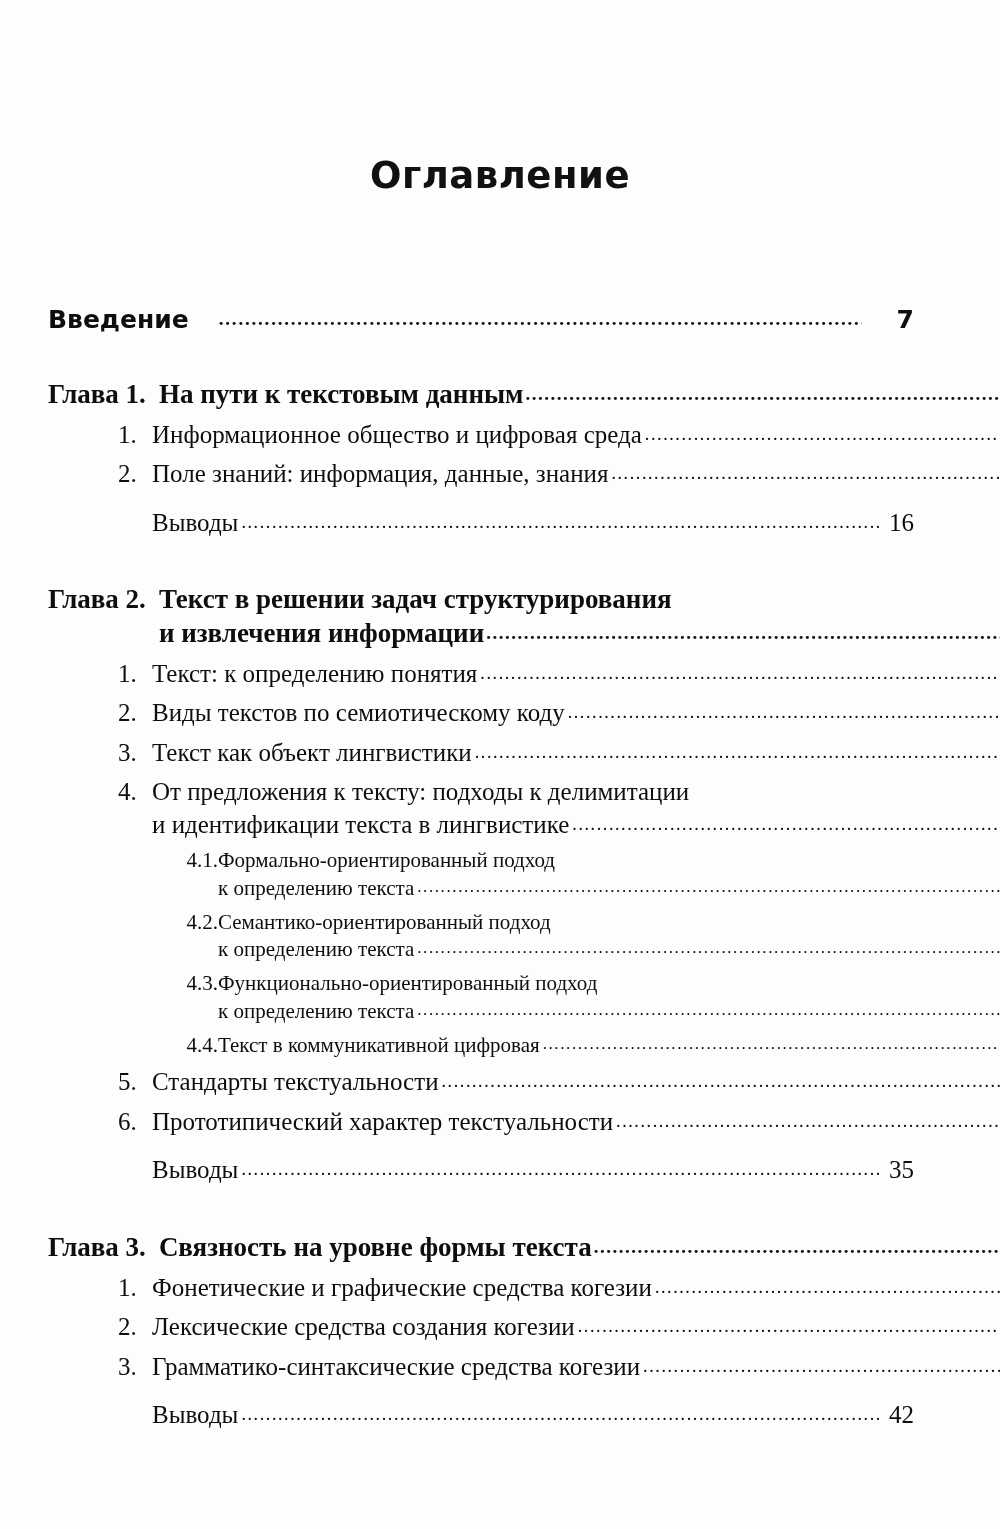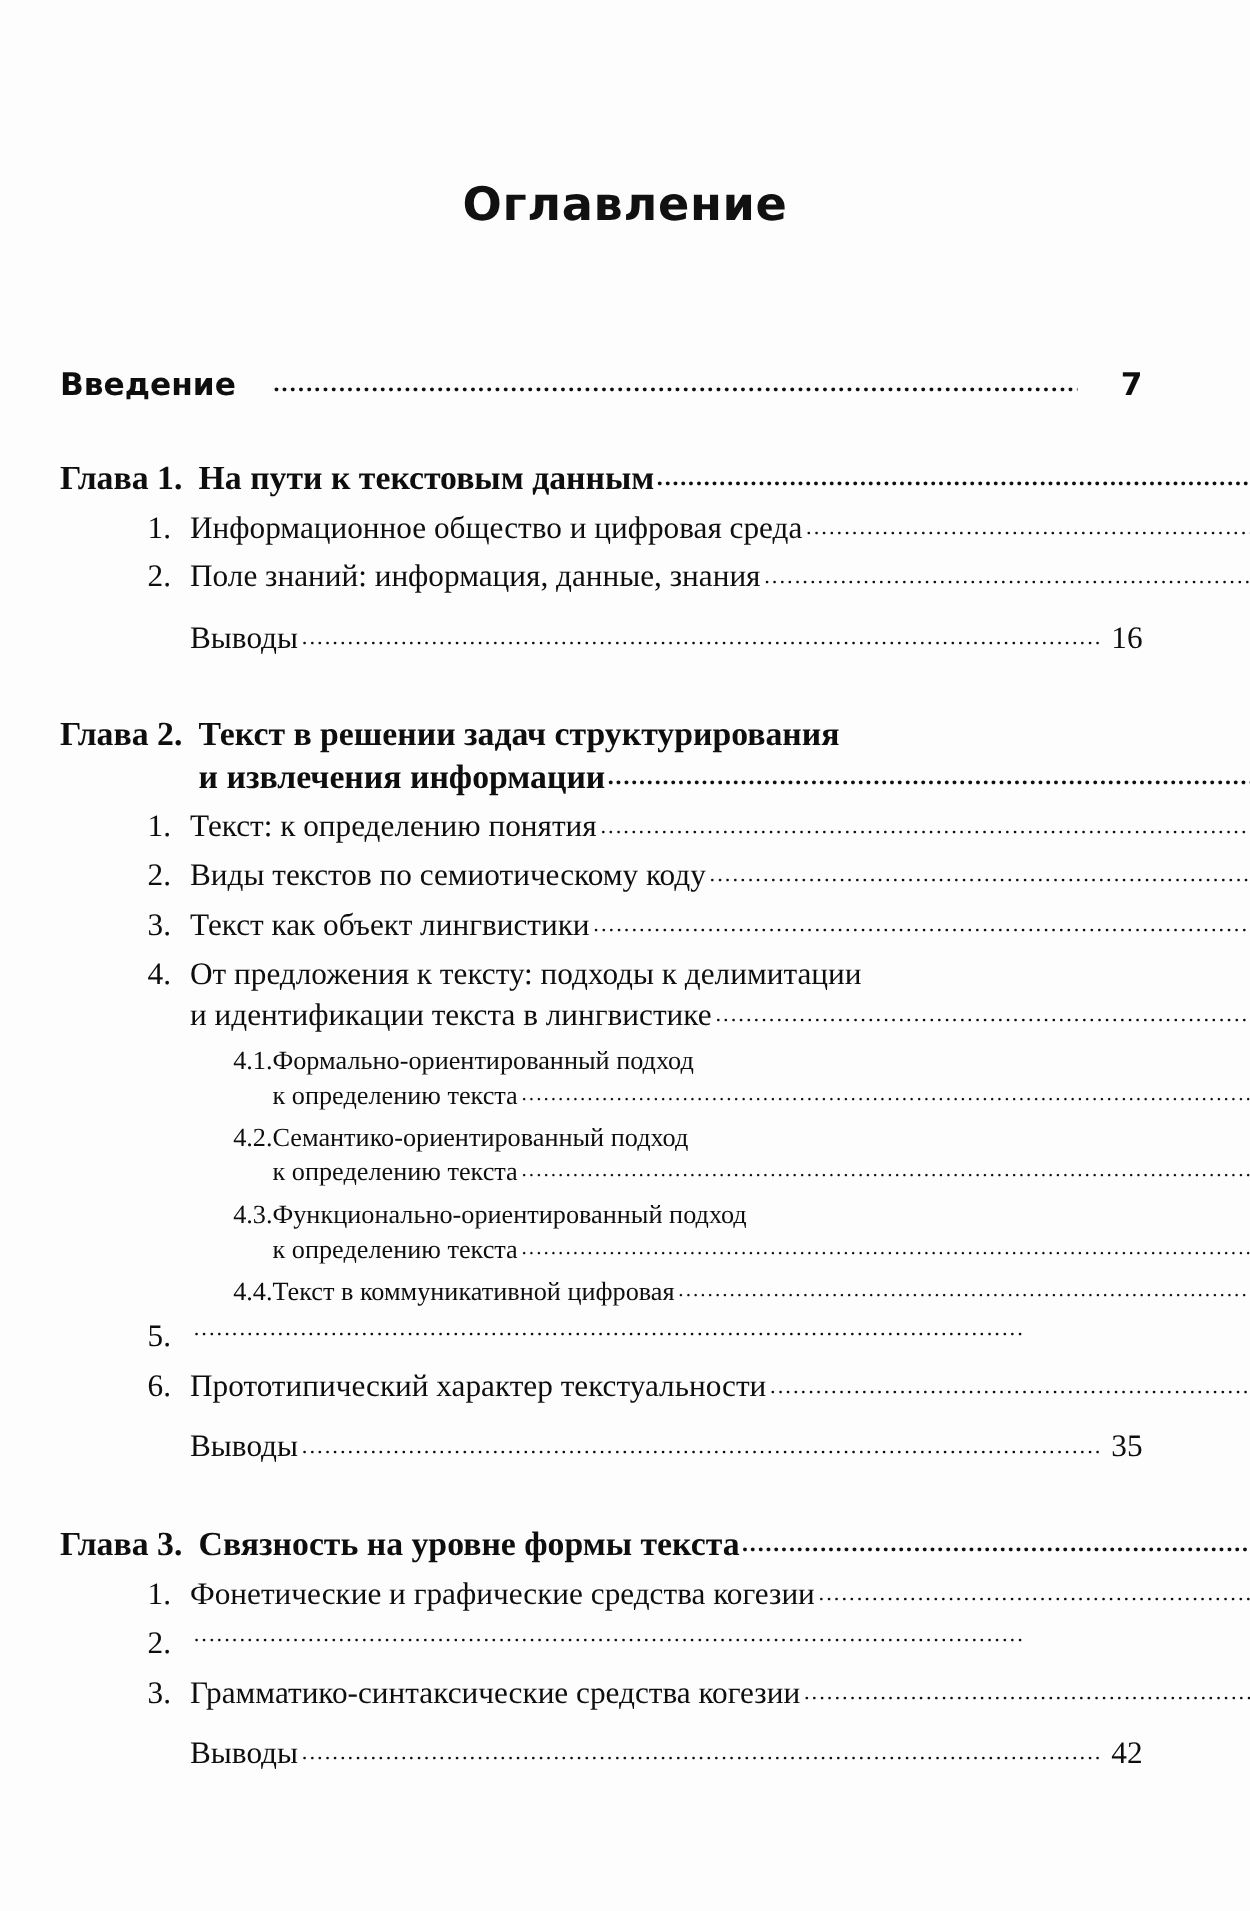--- a/index.html
+++ b/index.html
@@ -15,21 +15,21 @@
     font-family: "Liberation Serif", serif;
     color: #0e0e0e;
     overflow: hidden;
   }
   .page-title {
     text-align: center;
     font-family: "DejaVu Sans", sans-serif;
     font-weight: bold;
     font-size: 37px;
     letter-spacing: 0.5px;
-    margin: 0;
+    margin: 12px;
     padding-top: 142px;
     color: #111;
   }
   .toc {
     margin-top: 108px;
     padding-left: 48px;
     padding-right: 86px;
   }
 
   
@@ -349,20 +349,21 @@
           <span class="dots">.............................................................................................................</span>
 
         </span>
       </span>
     </div>
 
     <div class="lvl1">
       <span class="num">5.</span>
       <span class="body">
         <span class="ln">
+          <span class="t">Стандарты текстуальности</span>
           <span class="dots">.............................................................................................................</span>
 
         </span>
       </span>
     </div>
 
     <div class="lvl1">
       <span class="num">6.</span>
       <span class="body">
         <span class="ln">
@@ -400,20 +401,21 @@
           <span class="dots">.............................................................................................................</span>
 
         </span>
       </span>
     </div>
 
     <div class="lvl1">
       <span class="num">2.</span>
       <span class="body">
         <span class="ln">
+          <span class="t">Лексические средства создания когезии</span>
           <span class="dots">.............................................................................................................</span>
 
         </span>
       </span>
     </div>
 
     <div class="lvl1">
       <span class="num">3.</span>
       <span class="body">
         <span class="ln">

